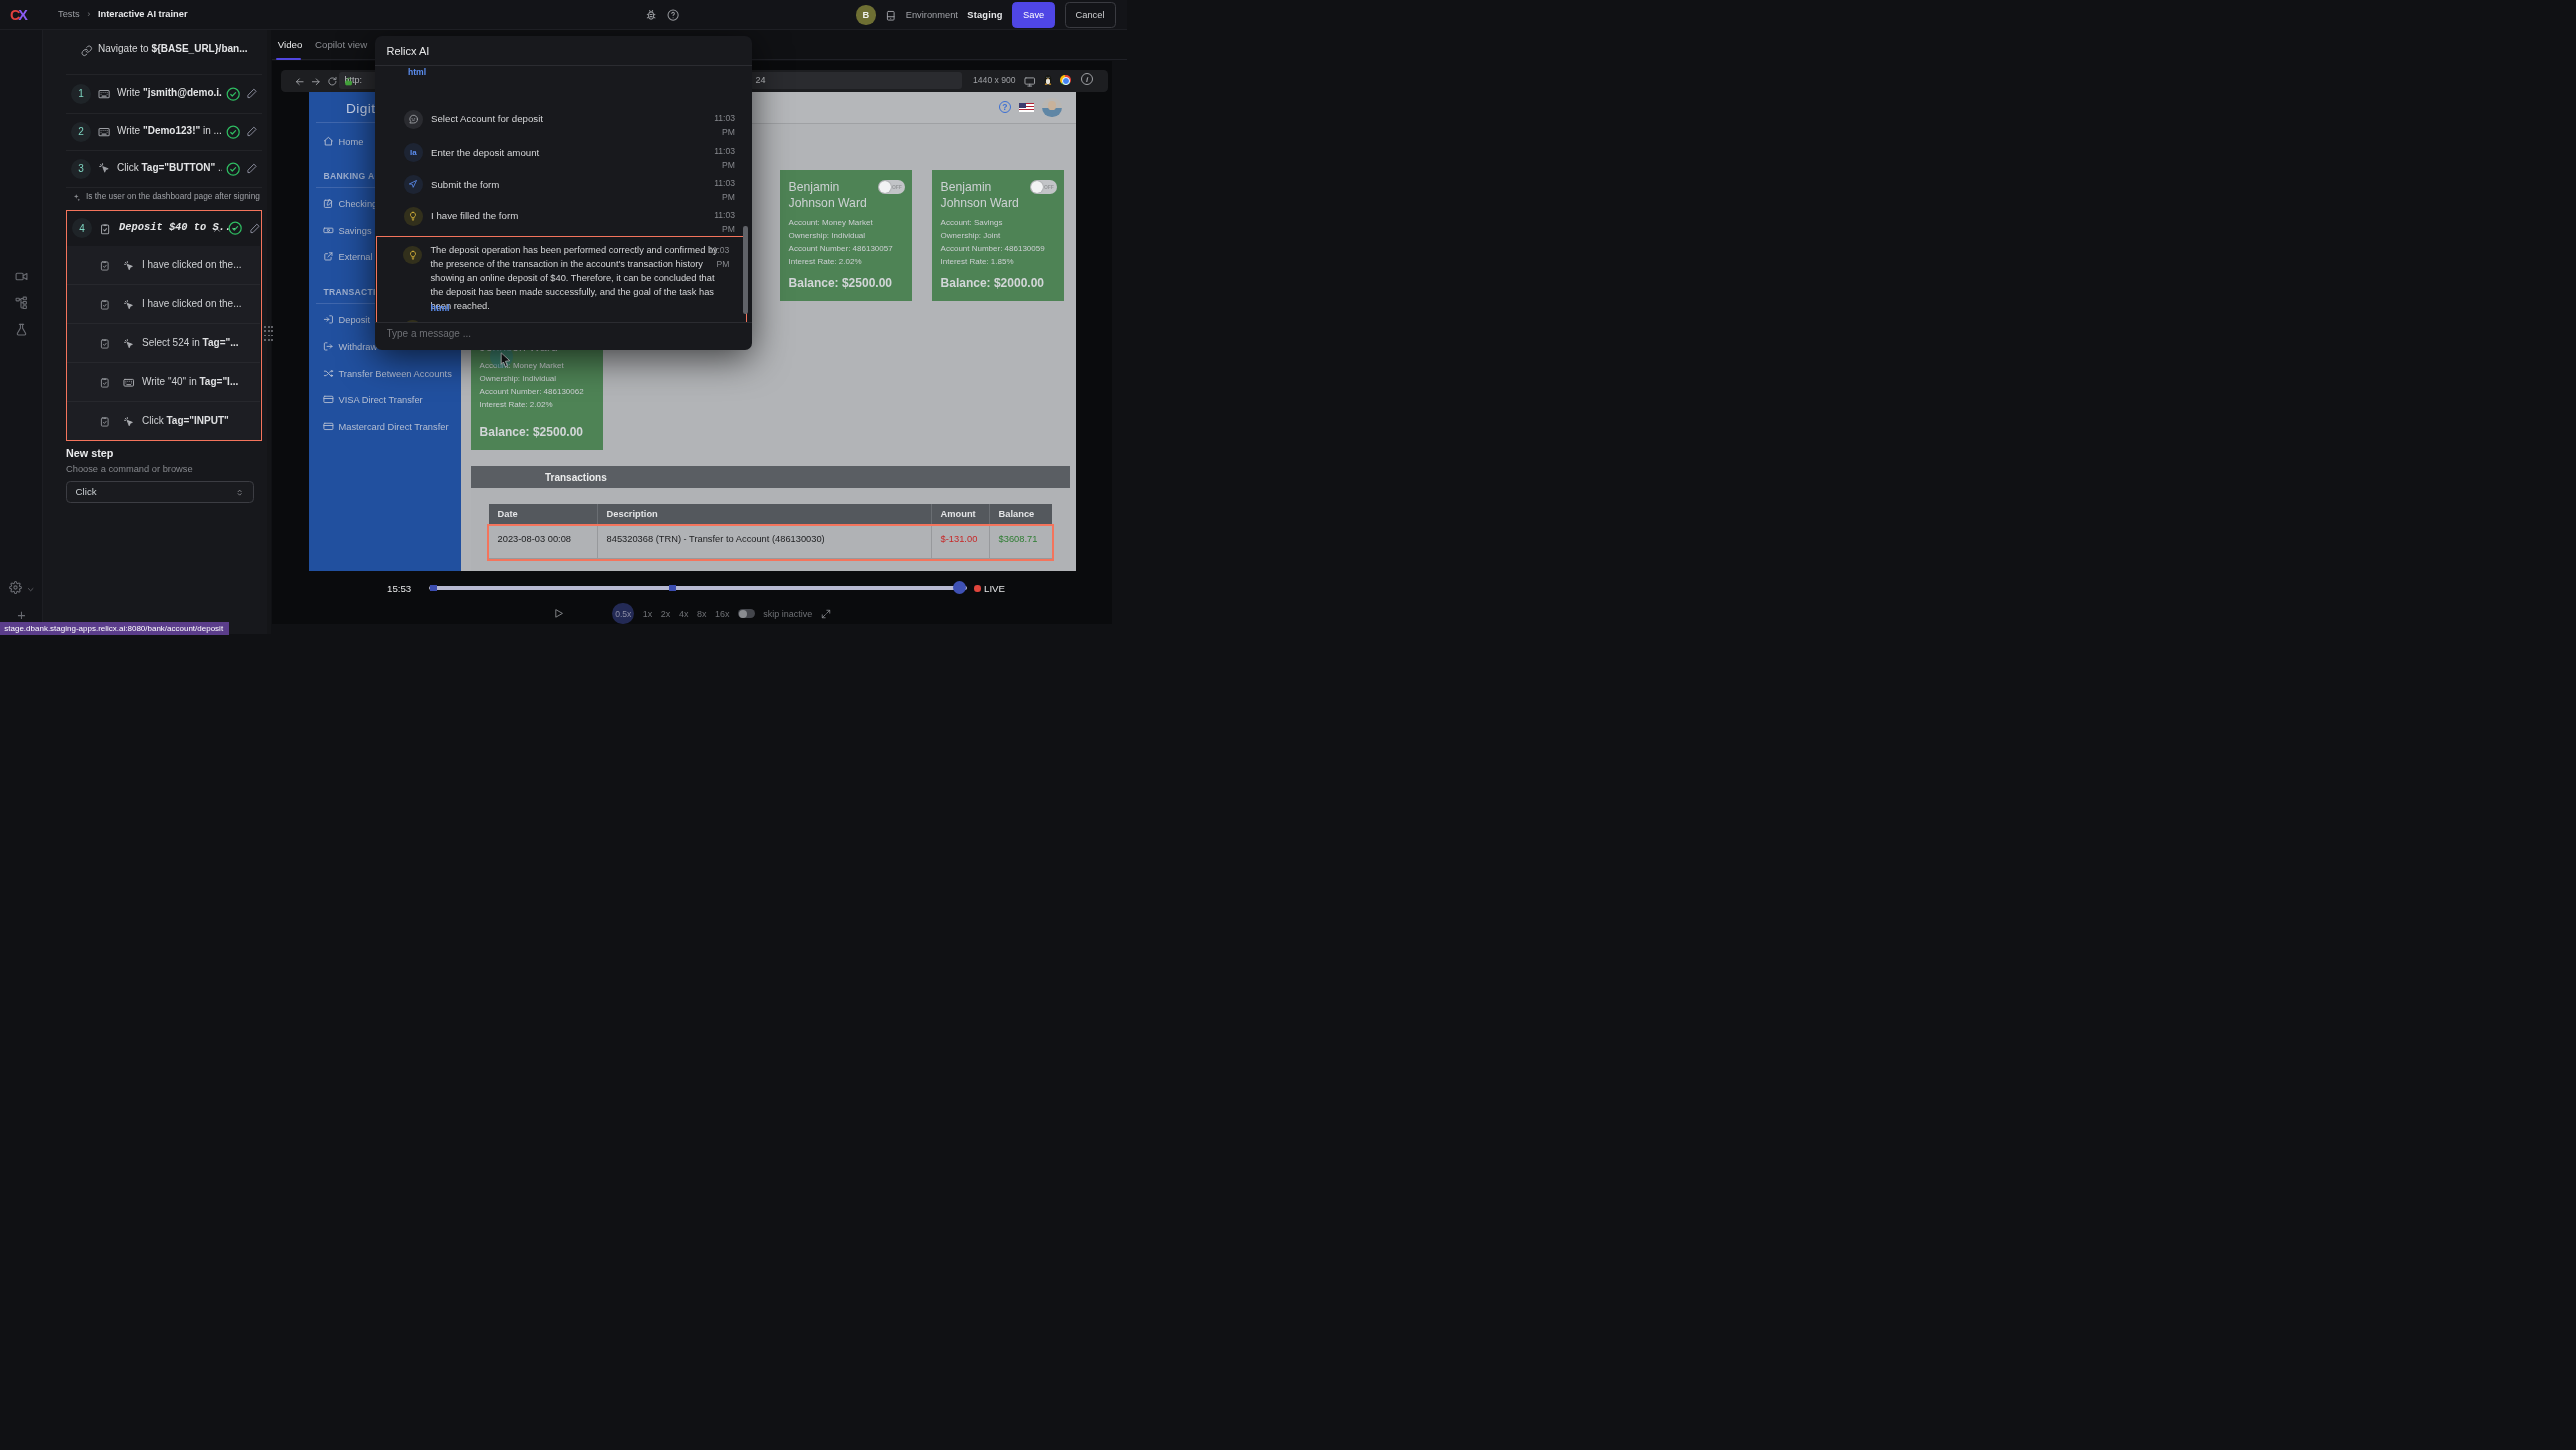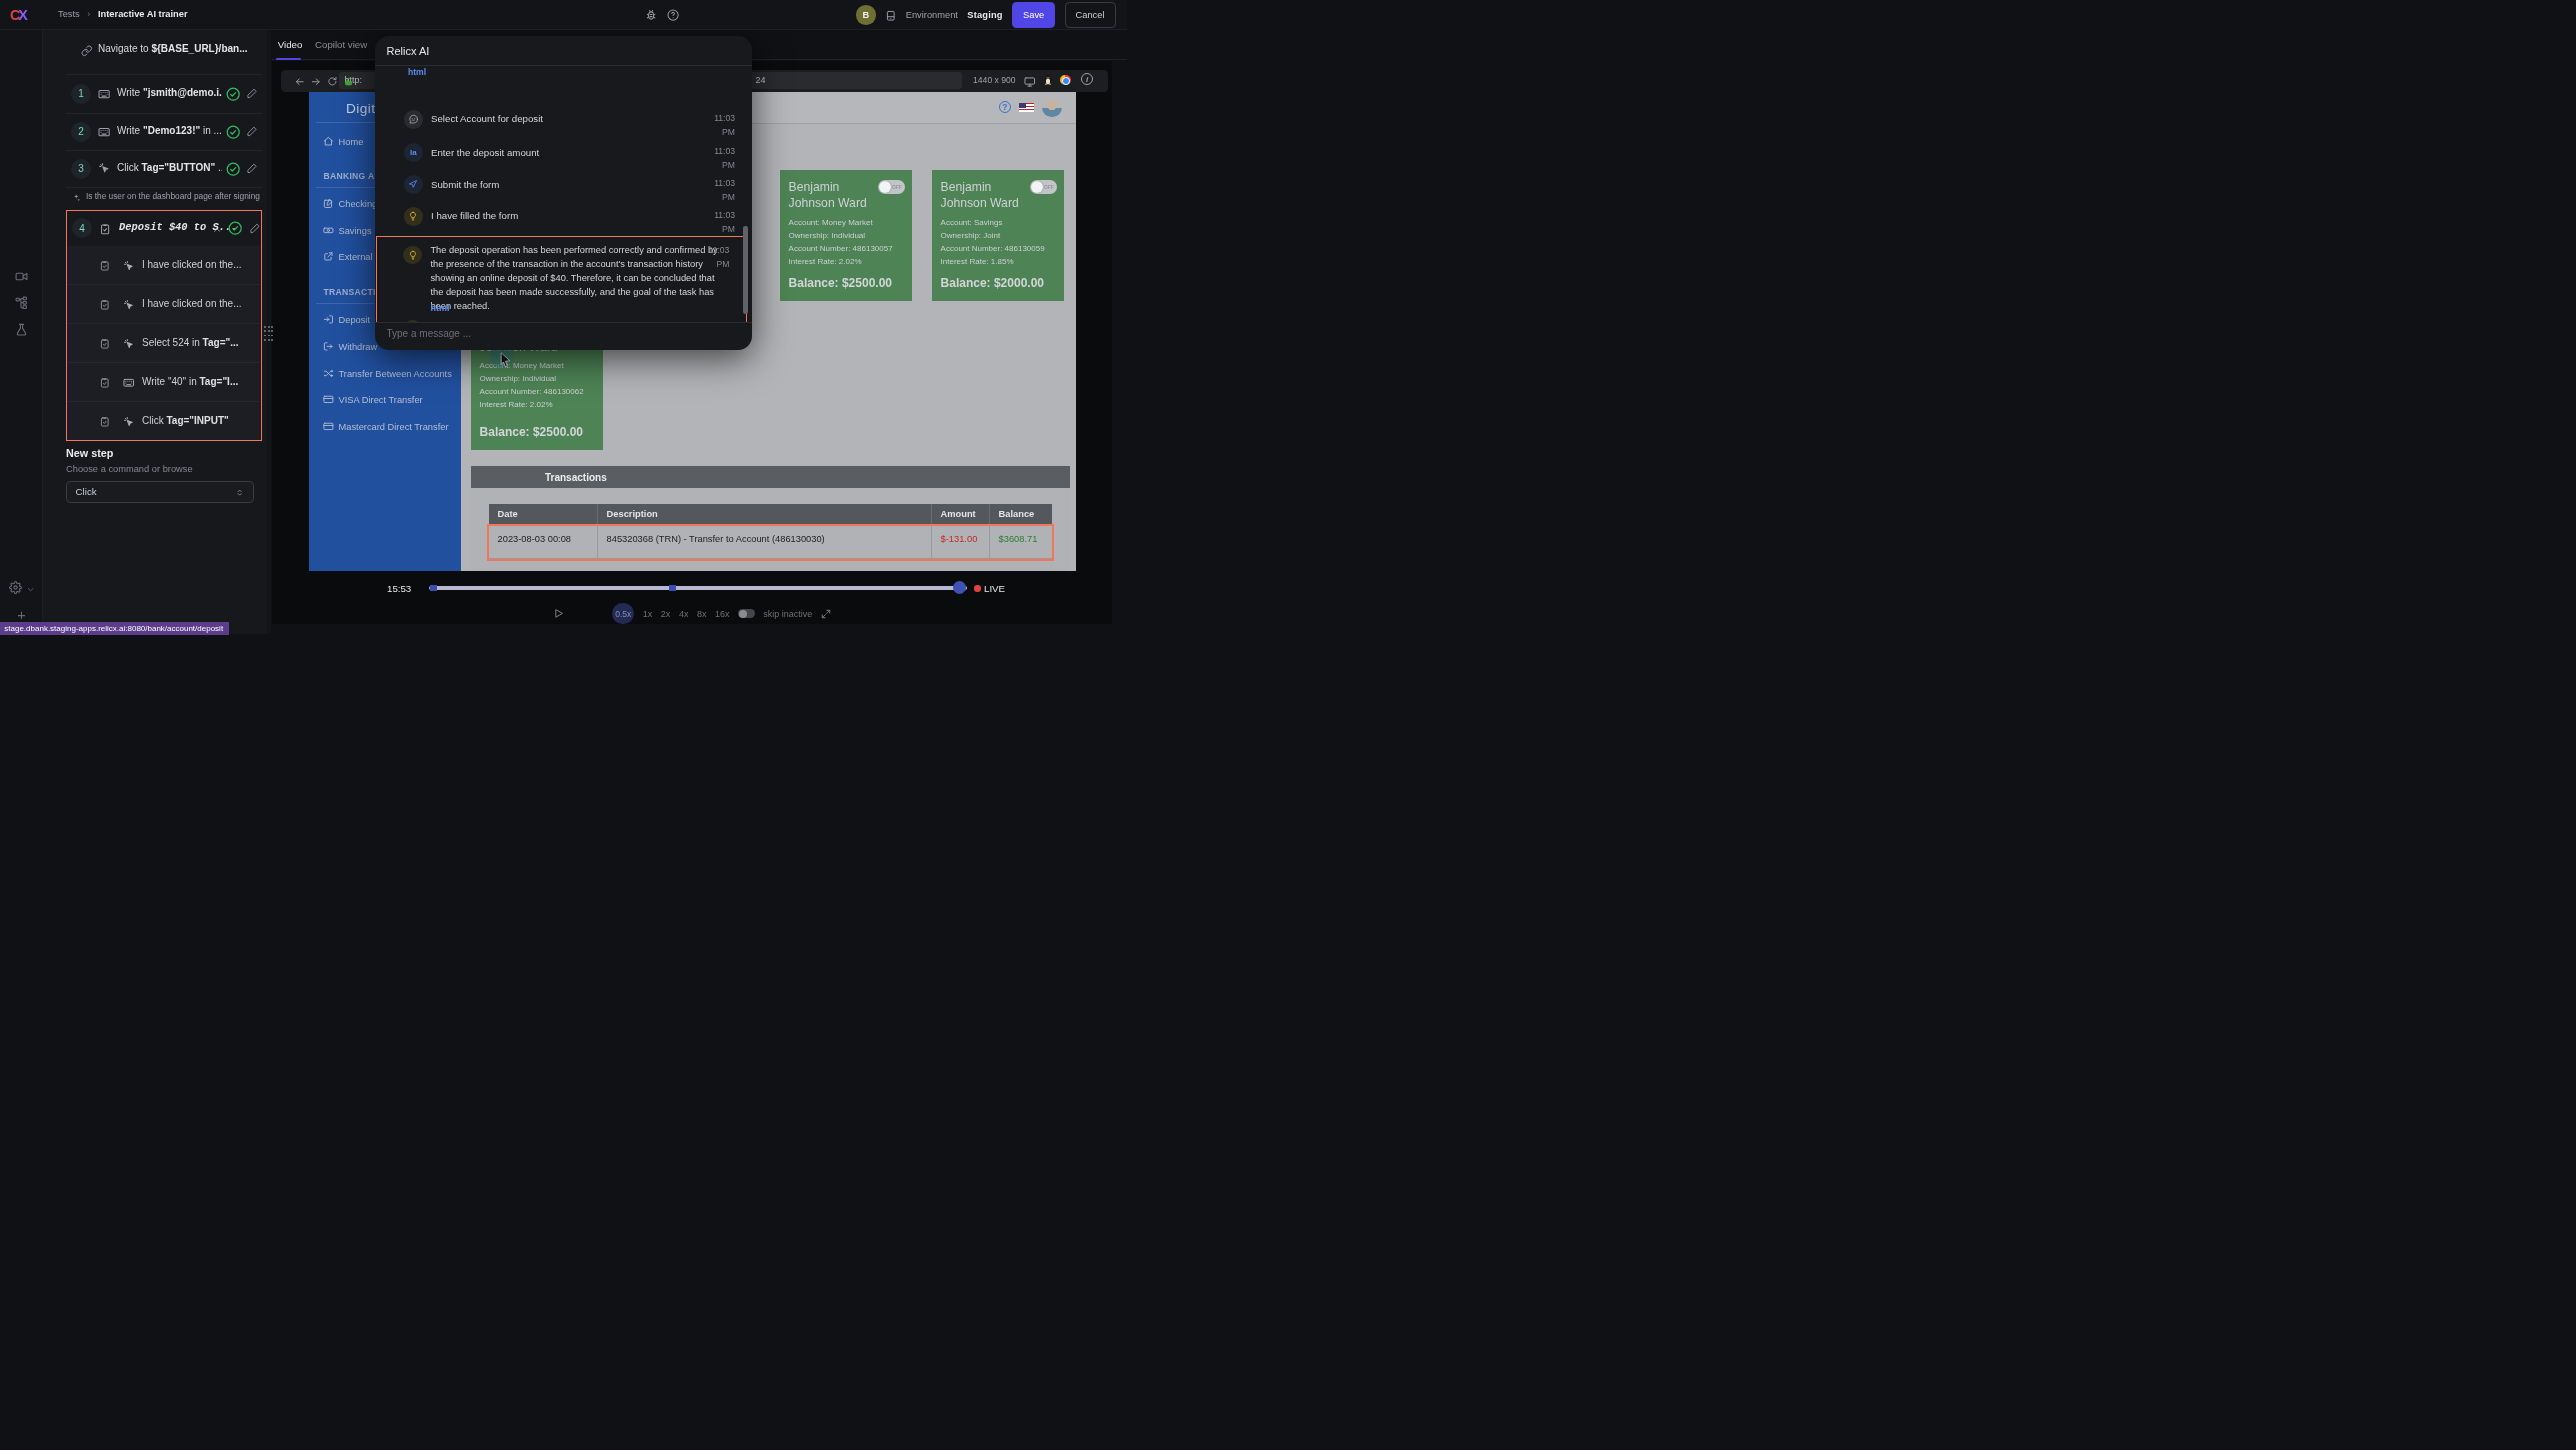--- a/index.html
+++ b/index.html
@@ -127,21 +127,21 @@
   .pmark { position:absolute; top:-1.4px; width:6.5px; height:6.5px; background:#3c4db0; }
   #phead { position:absolute; left:681px; top:520px; width:13px; height:13px; border-radius:50%; background:#3f51b5; }
   #plive-dot { position:absolute; left:702px; top:524px; width:6.5px; height:6.5px; border-radius:50%; background:#e0453d; }
   #plive { position:absolute; left:712px; top:522px; font-size:9.7px; color:#e6e7e9; }
   #pctrl { position:absolute; left:0; top:541px; width:840px; height:23px; display:flex; align-items:center; justify-content:center; gap:8.6px; color:#6f7175; font-size:9px; }
   #pctrl .bubble { width:21.6px; height:21.6px; border-radius:50%; background:#232a55; color:#8b8da5; display:flex; align-items:center; justify-content:center; font-size:8.6px;margin-left:40px; }
   #skip-toggle { width:16.5px; height:9.3px; background:#44464c; border-radius:5px; position:relative; }
   #skip-toggle i { position:absolute; left:0.7px; top:0.7px; width:8px; height:8px; border-radius:50%; background:#8a8c90; }
 
   
-  #panel { position:absolute; left:375px; top:36px; width:377px; height:314px; background:#18191d; border-radius:14px; box-shadow:0 7.2px 36px rgba(0,0,0,.65); z-index:30; }
+  #panel { position:absolute; left:375px; top:36px; width:377px; height:314px; background:#18191d; border-radius:7px; box-shadow:0 7.2px 36px rgba(0,0,0,.65); z-index:30; }
   #panel-head { position:relative; height:30px; border-bottom:0.7px solid #2b2c31; }
   #panel-title { position:absolute; left:11.5px; top:8.6px; font-size:11px; color:#e8e9ea; }
   #panel-body { position:absolute; left:0; top:30px; width:377px; height:256px; overflow:hidden; }
   .clipped-link { position:absolute; left:33px; top:1.4px; font-size:8.6px; font-weight:700; color:#5b8def; }
   .msg-ico { position:absolute; width:18.7px; height:18.7px; border-radius:50%; display:flex; align-items:center; justify-content:center; }
   .ic-gray { background:#2a2b30; color:#9fa1a6; }
   .ic-blue { background:#1d2433; color:#5b8def;align-items:center; }
   .ic-bulb { background:#32301c; color:#d9b43a; }
   .msg-text { position:absolute; left:56px; font-size:9.7px; color:#d6d7d9; }
   .msg-time { position:absolute; right:17px; width:32px; text-align:right; font-size:8.6px; color:#86888d; line-height:13.7px; }

